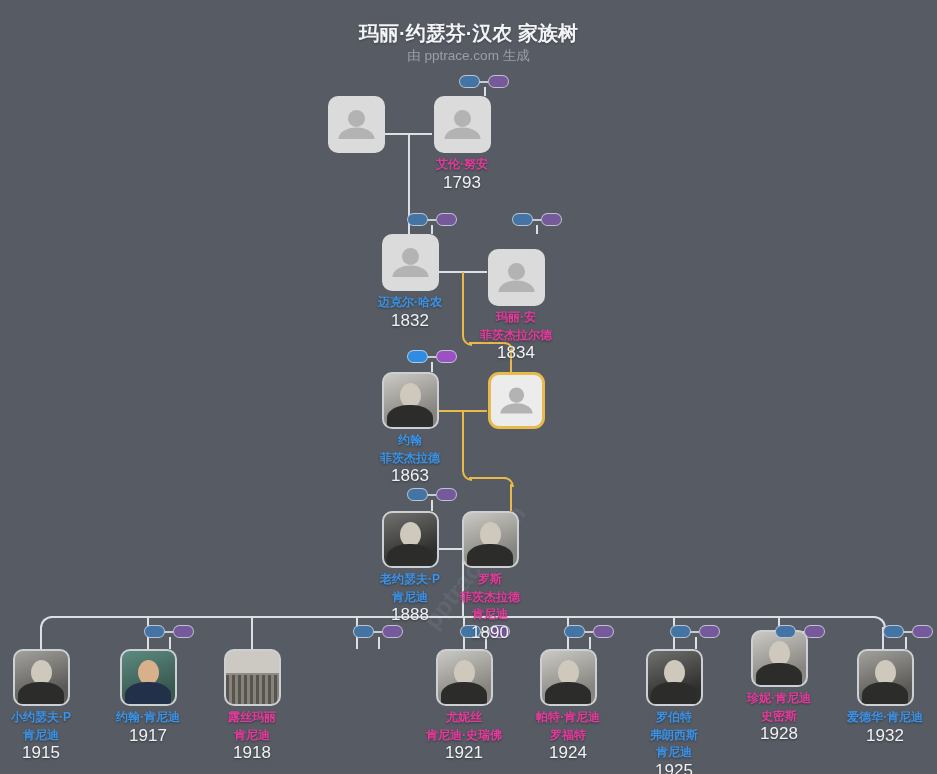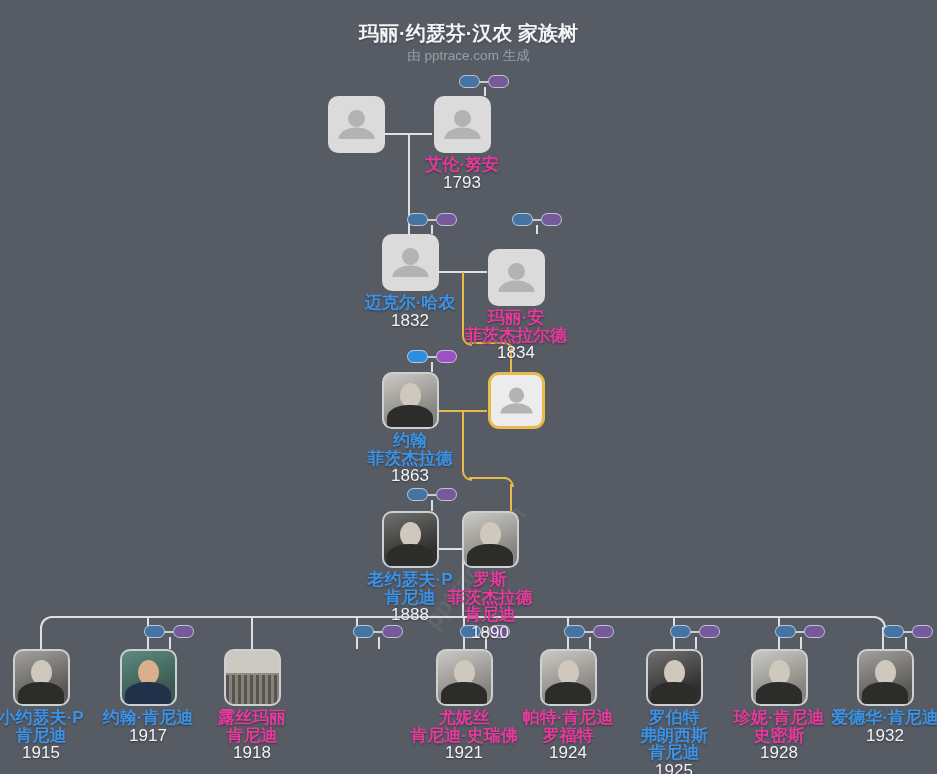--- a/index.html
+++ b/index.html
@@ -44,21 +44,21 @@
   .v-color{background:linear-gradient(160deg,#5d8b80,#39584f 75%);}
   .v-color::before{background:#d9b08c;}
   .v-color::after{background:#22304a;}
   .v-group{background:
       repeating-linear-gradient(90deg, rgba(40,40,38,.55) 0 3px, rgba(125,120,112,.45) 3px 6px),
       linear-gradient(#ccc9c2 0 42%, #8f8b83 42%);
       background-size:100% 55%,100% 100%;background-position:0 100%,0 0;background-repeat:no-repeat;}
   .v-group::before,.v-group::after{display:none;}
   
   .plabel{position:relative;z-index:5;margin-top:3px;text-align:center;}
-  .nm{font-size:17px;line-height:17.5px;font-weight:bold;white-space:nowrap;
+  .nm{font-size:12px;line-height:17.5px;font-weight:bold;white-space:nowrap;
       text-shadow:0 1px 2px rgba(20,22,26,.5);}
   .male .nm{color:#3b93e8;}
   .female .nm{color:#e8399d;}
   .yr{color:#f0f2f4;font-size:17px;line-height:18.5px;white-space:nowrap;
       text-shadow:0 1px 2px rgba(20,22,26,.5);}
 </style>
 </head>
 <body>
 
 <div class="stage">
@@ -291,21 +291,21 @@
   <div class="person" style="left:614px;top:649px;">
     <div class="avatar photo v-bw-dark"></div>
     <div class="plabel male">
       <div class="nm">罗伯特</div>
       <div class="nm">弗朗西斯</div>
       <div class="nm">肯尼迪</div>
       <div class="yr">1925</div>
     </div>
   </div>
 
-  <div class="person" style="left:719px;top:649px;">
+  <div class="person" style="left:719px;top:630px;">
     <div class="avatar photo v-bw-light"></div>
     <div class="plabel female">
       <div class="nm">珍妮·肯尼迪</div>
       <div class="nm">史密斯</div>
       <div class="yr">1928</div>
     </div>
   </div>
 
   <div class="person" style="left:825px;top:649px;">
     <div class="avatar photo v-bw"></div>

